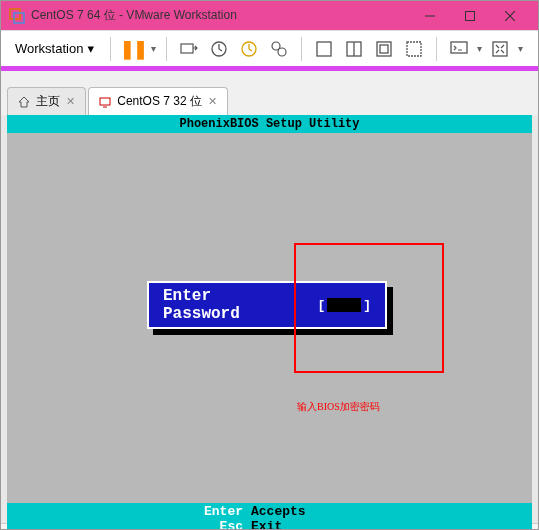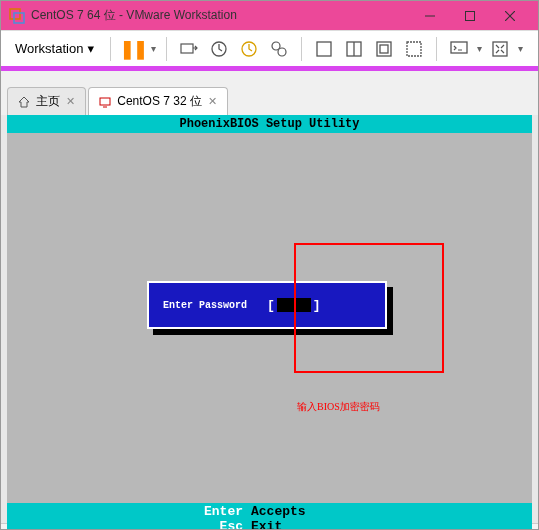--- a/index.html
+++ b/index.html
@@ -22,21 +22,21 @@
 .tab.inactive { background: #e8e8e8; }
 .tab-close { font-size: 11px; color: #888; cursor: pointer; }
 
 .vm-area { background: #b8b8b8; height: 408px; position: relative; margin: 0 6px; }
 .bios-header { background: #00c8c8; height: 18px; text-align: center; font-family: 'Courier New', monospace; font-size: 12px; font-weight: bold; color: #000; line-height: 18px; }
 .bios-body { position: relative; height: 370px; }
 
 .pwd-dialog { position: absolute; left: 140px; top: 148px; width: 240px; height: 48px; }
 .pwd-shadow { position: absolute; left: 6px; top: 6px; width: 240px; height: 48px; background: #000; }
 .pwd-box { position: absolute; left: 0; top: 0; width: 240px; height: 48px; background: #1818c0; border: 2px solid #fff; display: flex; align-items: center; padding: 0 14px; gap: 20px; }
-.pwd-label { color: #fff; font-family: 'Courier New', monospace; font-size: 10px; font-weight: bold; }
+.pwd-label { color: #fff; font-family: 'Courier New', monospace; font-size: 16px; font-weight: bold; }
 .pwd-field { color: #fff; font-family: 'Courier New', monospace; font-size: 13px; font-weight: bold; display: flex; align-items: center; }
 .pwd-input-box { display: inline-block; width: 34px; height: 14px; background: #000; margin: 0 2px; }
 
 .red-rect { position: absolute; left: 287px; top: 110px; width: 150px; height: 130px; border: 2px solid #ff0000; }
 .red-text { position: absolute; left: 290px; top: 267px; color: #ff0000; font-size: 10px; font-family: SimSun, serif; }
 
 .bios-footer { background: #00c8c8; height: 32px; font-family: 'Courier New', monospace; font-size: 13px; font-weight: bold; display: flex; flex-direction: column; justify-content: center; padding-left: 190px; line-height: 15px; }
 .bf-row { display: flex; }
 .bf-key { width: 54px; color: #fff; text-align: right; padding-right: 8px; }
 .bf-action { color: #000; }

